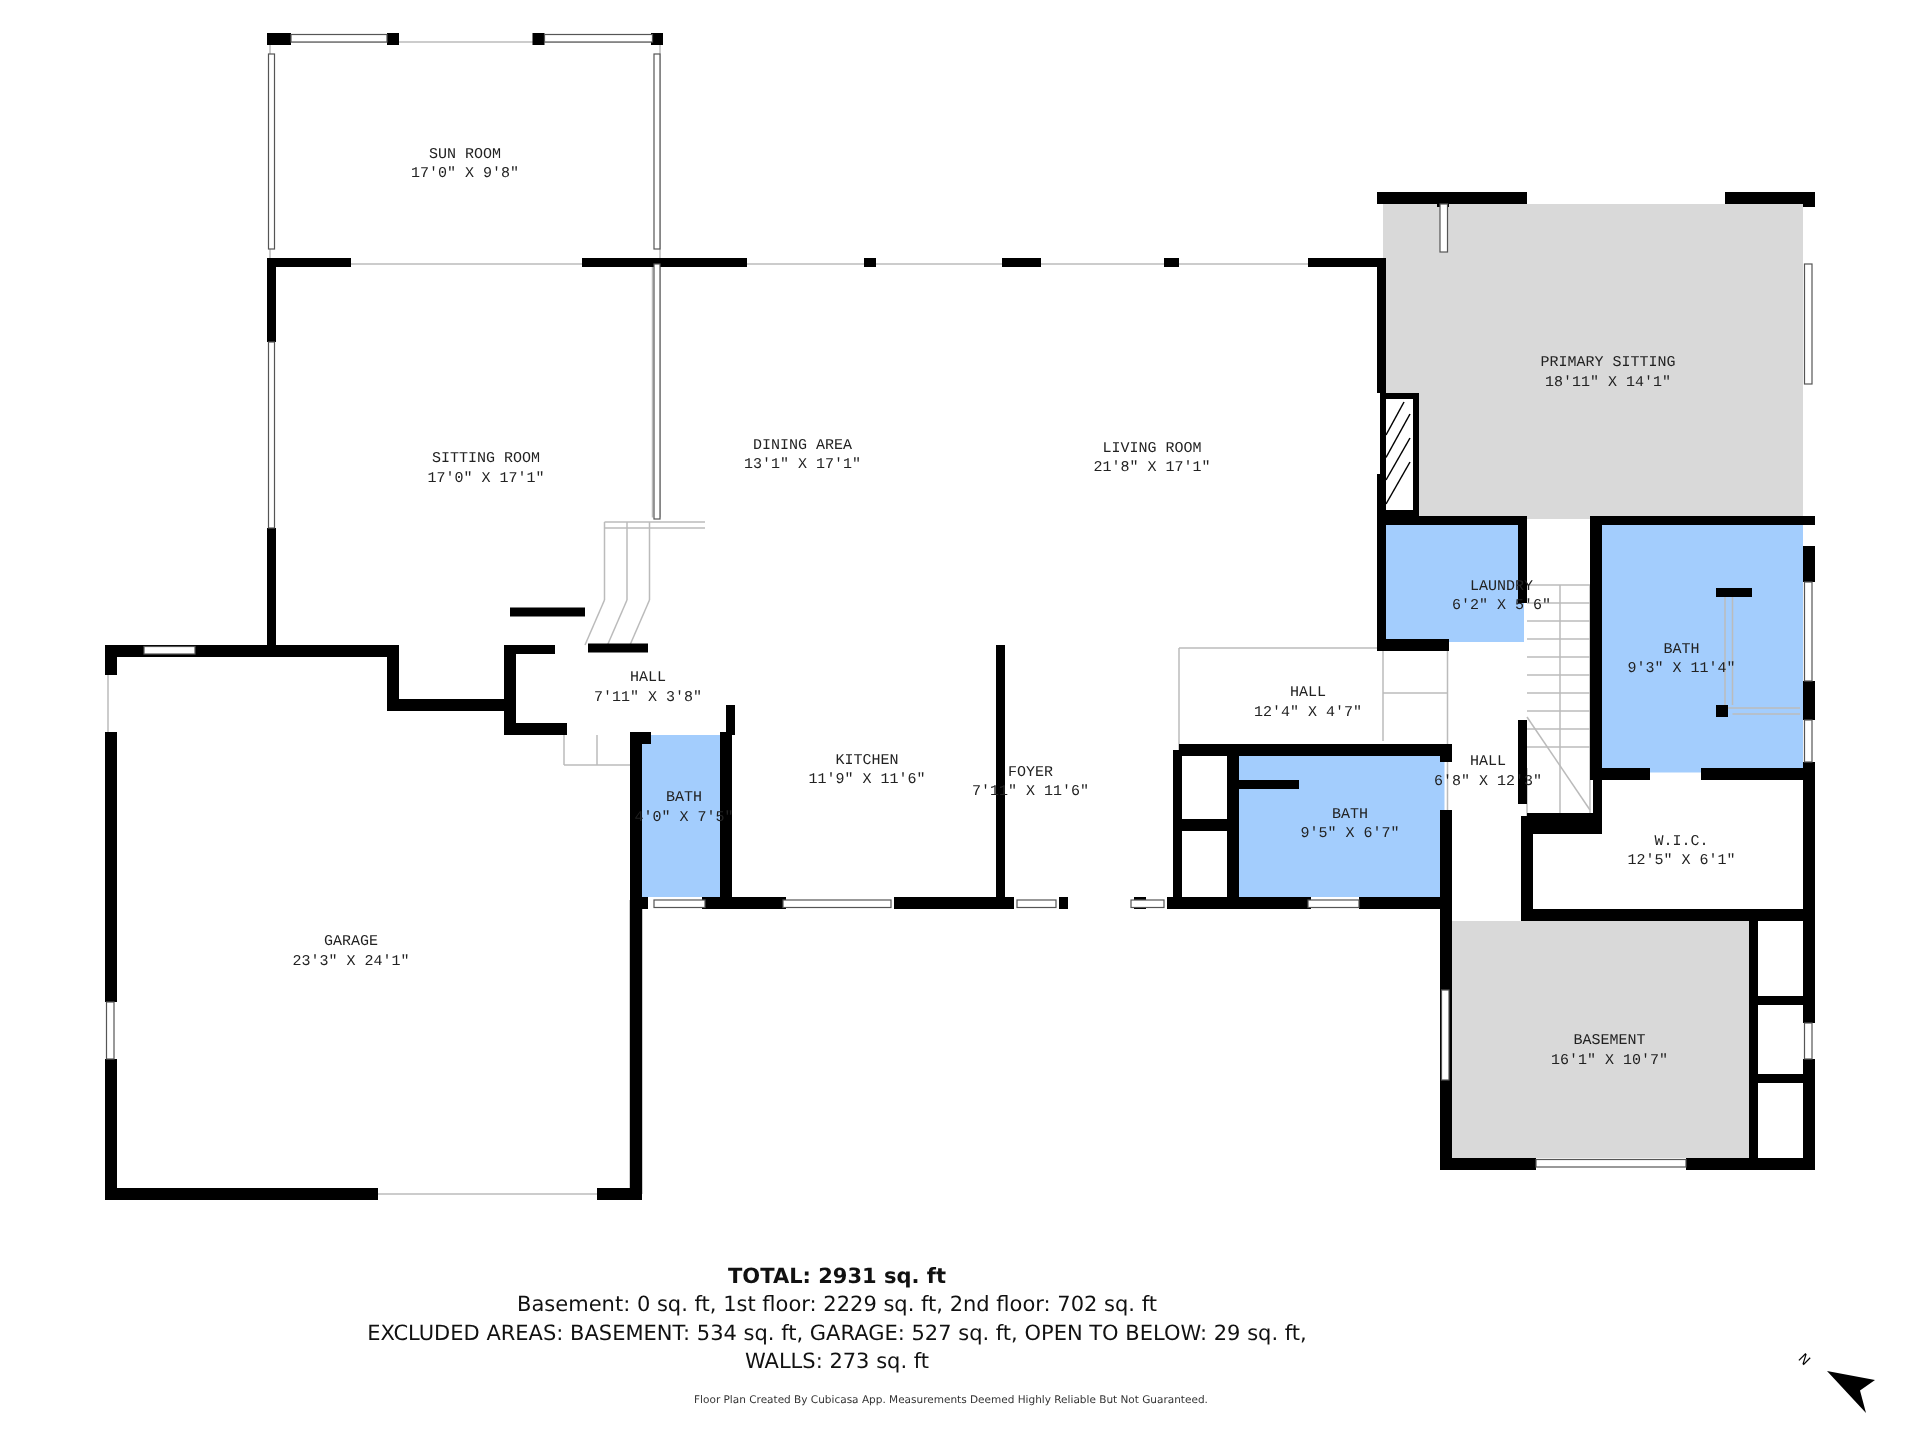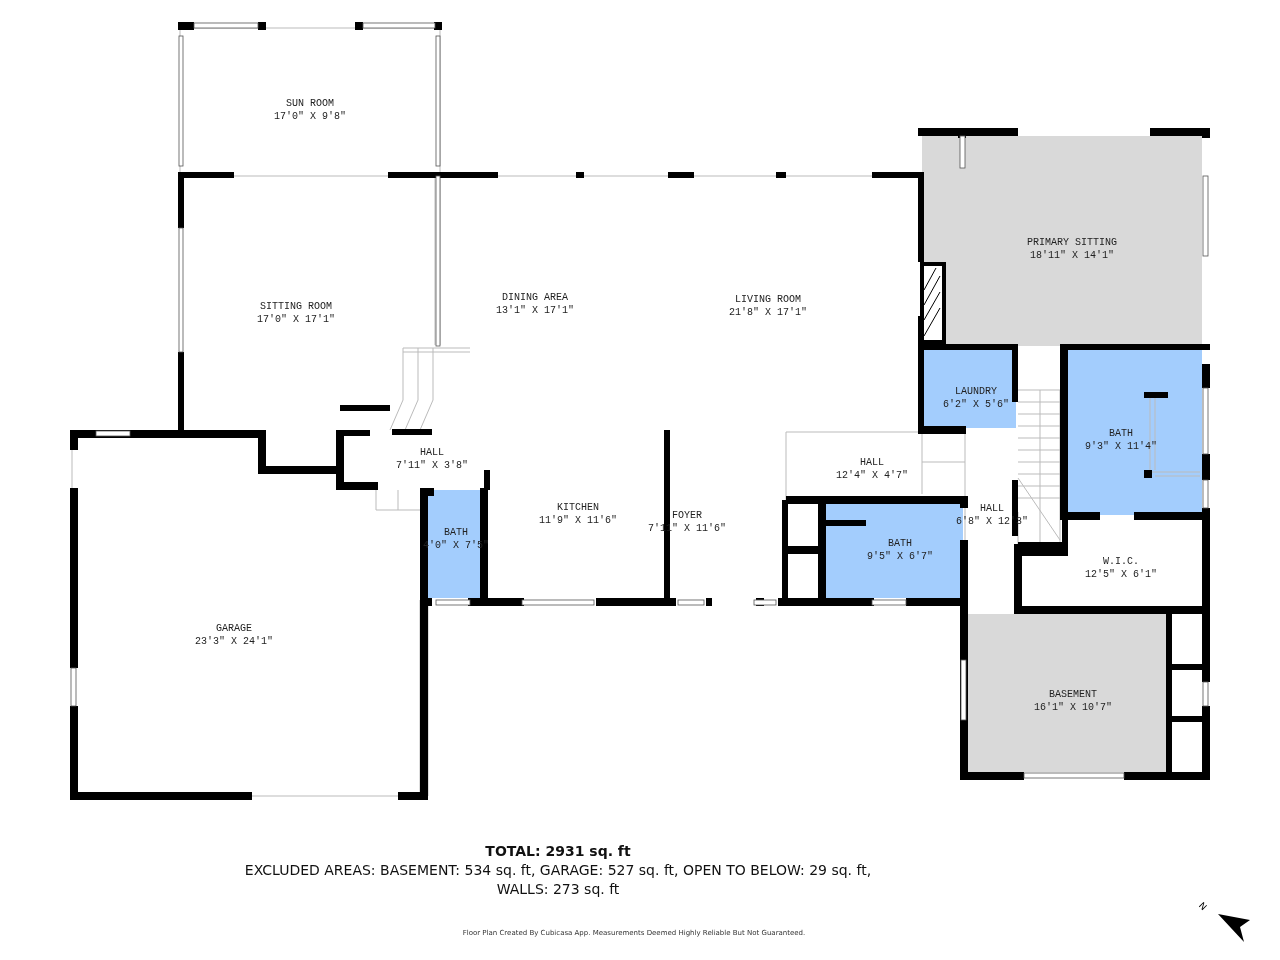--- a/index.html
+++ b/index.html
@@ -194,37 +194,37 @@
     <rect x="1203" y="682" width="5" height="24"></rect>
     <rect x="1024" y="773" width="100" height="5"></rect>
     <rect x="961" y="660" width="5" height="60"></rect>
   </g>
 </svg>
 
 <div class="room-label" style="left:310px;top:110px">
   <span class="name">SUN ROOM</span>
   <span class="dims">17'0" X 9'8"</span>
 </div>
-<div class="room-label" style="left:296px;top:313px">
+<div class="room-label" style="left:324px;top:313px">
   <span class="name">SITTING ROOM</span>
   <span class="dims">17'0" X 17'1"</span>
 </div>
 <div class="room-label" style="left:535px;top:304px">
   <span class="name">DINING AREA</span>
   <span class="dims">13'1" X 17'1"</span>
 </div>
 <div class="room-label" style="left:768px;top:306px">
   <span class="name">LIVING ROOM</span>
   <span class="dims">21'8" X 17'1"</span>
 </div>
 <div class="room-label" style="left:1072px;top:249px">
   <span class="name">PRIMARY SITTING</span>
   <span class="dims">18'11" X 14'1"</span>
 </div>
-<div class="room-label" style="left:976px;top:398px">
+<div class="room-label" style="left:1001px;top:398px">
   <span class="name">LAUNDRY</span>
   <span class="dims">6'2" X 5'6"</span>
 </div>
 <div class="room-label" style="left:1121px;top:440px">
   <span class="name">BATH</span>
   <span class="dims">9'3" X 11'4"</span>
 </div>
 <div class="room-label" style="left:432px;top:459px">
   <span class="name">HALL</span>
   <span class="dims">7'11" X 3'8"</span>
@@ -261,20 +261,21 @@
   <span class="name">GARAGE</span>
   <span class="dims">23'3" X 24'1"</span>
 </div>
 <div class="room-label" style="left:1073px;top:701px">
   <span class="name">BASEMENT</span>
   <span class="dims">16'1" X 10'7"</span>
 </div>
 
 <div class="summary">
   <div class="total">TOTAL: 2931 sq. ft</div>
+  <div class="line">Basement: 0 sq. ft, 1st floor: 2229 sq. ft, 2nd floor: 702 sq. ft</div>
   <div class="line">EXCLUDED AREAS: BASEMENT: 534 sq. ft, GARAGE: 527 sq. ft, OPEN TO BELOW: 29 sq. ft,</div>
   <div class="line">WALLS: 273 sq. ft</div>
 </div>
 
 <div class="credit">Floor Plan Created By Cubicasa App. Measurements Deemed Highly Reliable But Not Guaranteed.</div>
 
 <svg class="compass" viewBox="0 0 62 50" xmlns="http://www.w3.org/2000/svg">
   <text x="4" y="14" font-size="9" font-family="DejaVu Sans, sans-serif" transform="rotate(45 8 10)">N</text>
   <polygon points="22,18 54,24 44,31 48,46" fill="#000"></polygon>
 </svg>

